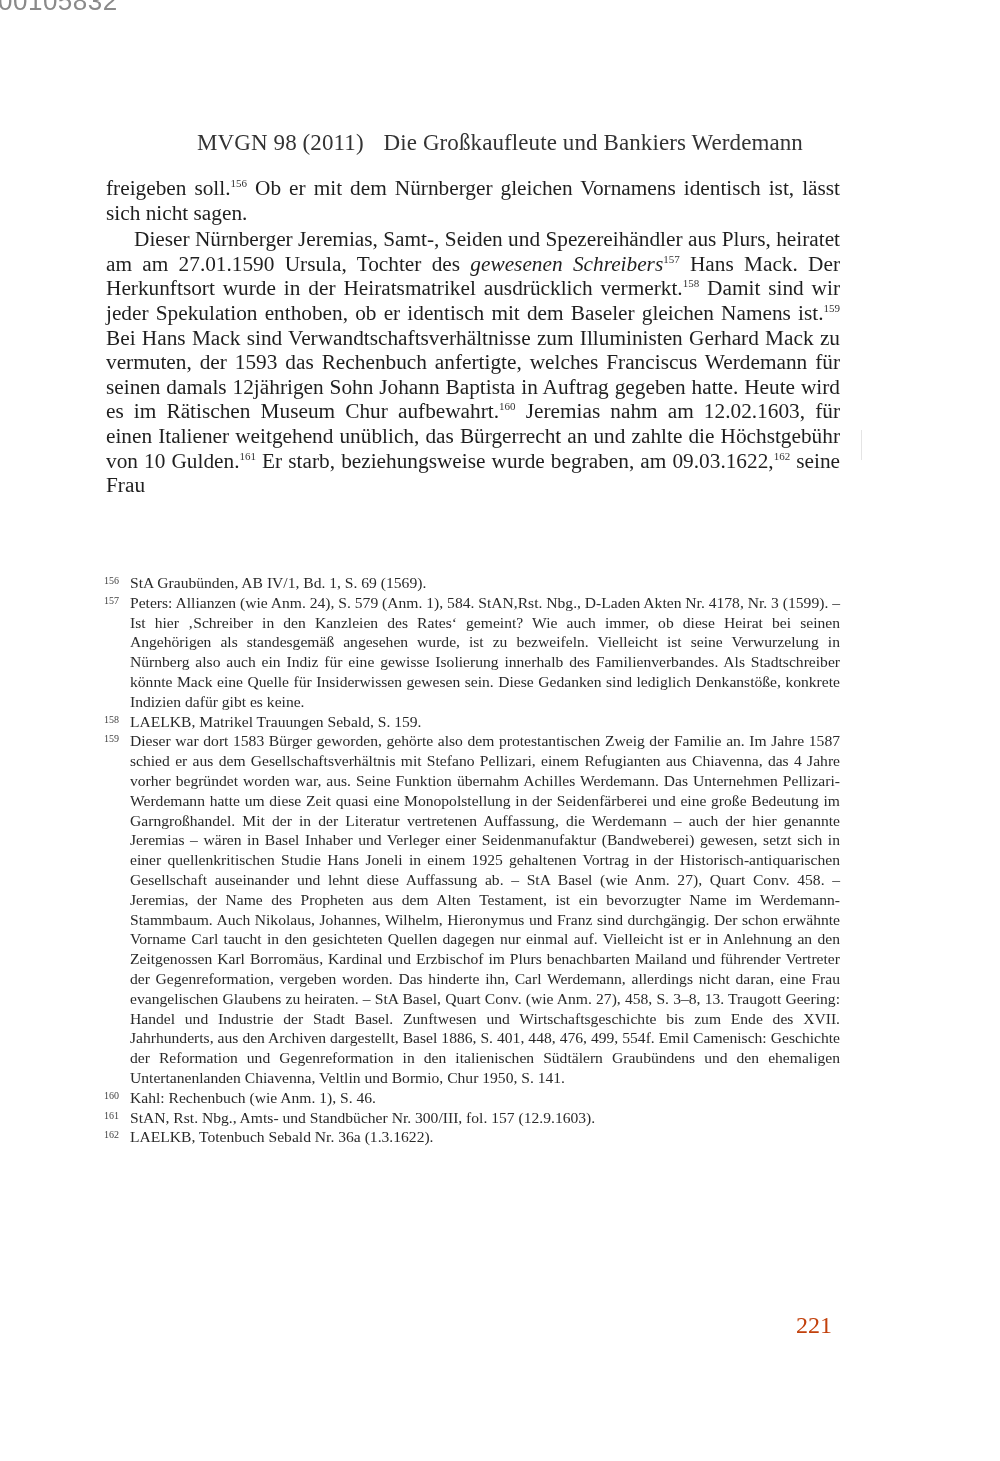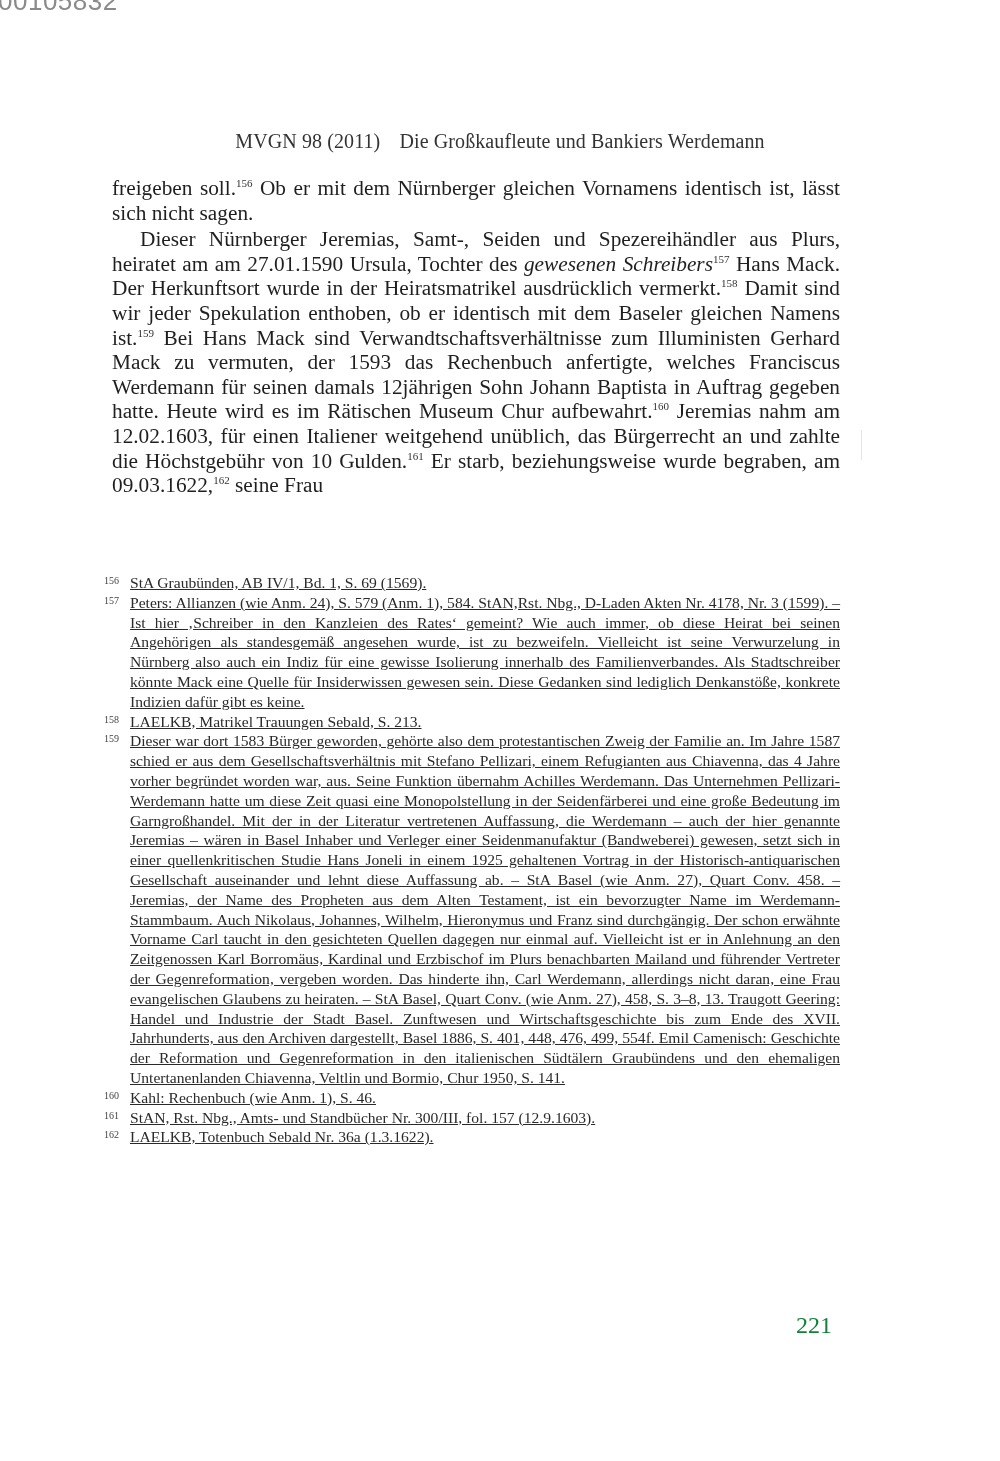--- a/index.html
+++ b/index.html
@@ -23,37 +23,37 @@
       font-size: 26px;
       color: #8a8a8a;
       letter-spacing: 0.5px;
     }
     .running-head {
       position: absolute;
       top: 130px;
       left: 0;
       width: 1000px;
       text-align: center;
-      font-size: 20px;
+      font-size: 23px;
       color: #333;
       letter-spacing: 0.1px;
     }
     .running-head .vol { margin-right: 14px; }
     .body-text {
       position: absolute;
       left: 104px;
       top: 176px;
       width: 736px;
       font-size: 21.3px;
       line-height: 24.6px;
       text-align: justify;
       color: #1f1f1f;
     }
     .body-text p {
-      margin: 0 0 2px 8px;
+      margin: 0 0 2px 2px;
     }
     .body-text p.indent { text-indent: 28px; }
     sup.fn {
       font-size: 11px;
       vertical-align: 8px;
       line-height: 0;
       color: #333;
     }
     .footnotes {
       position: absolute;
@@ -71,28 +71,27 @@
     }
     .footnote .num {
       flex: 0 0 26px;
       font-size: 10px;
       line-height: 16px;
       color: #444;
     }
     .footnote .txt {
       flex: 1;
       text-align: justify;
-      text-decoration: underline;
     }
     .page-number {
       position: absolute;
       top: 1312px;
       left: 796px;
       font-size: 24px;
-      color: #15803d;
+      color: #c2410c;
     }
     .edge-mark {
       position: absolute;
       left: 861px;
       top: 430px;
       width: 1px;
       height: 30px;
       background: #e4e4e4;
     }
   </style>
@@ -119,21 +118,21 @@
   <div class="footnote">
     <span class="num">156</span>
     <span class="txt">StA Graubünden, AB IV/1, Bd. 1, S. 69 (1569).</span>
   </div>
   <div class="footnote">
     <span class="num">157</span>
     <span class="txt">Peters: Allianzen (wie Anm. 24), S. 579 (Anm. 1), 584. StAN,Rst. Nbg., D-Laden Akten Nr. 4178, Nr. 3 (1599). – Ist hier ‚Schreiber in den Kanzleien des Rates‘ gemeint? Wie auch immer, ob diese Heirat bei seinen Angehörigen als standesgemäß angesehen wurde, ist zu bezweifeln. Vielleicht ist seine Verwurzelung in Nürnberg also auch ein Indiz für eine gewisse Isolierung innerhalb des Familienverbandes. Als Stadtschreiber könnte Mack eine Quelle für Insiderwissen gewesen sein. Diese Gedanken sind lediglich Denkanstöße, konkrete Indizien dafür gibt es keine.</span>
   </div>
   <div class="footnote">
     <span class="num">158</span>
-    <span class="txt">LAELKB, Matrikel Trauungen Sebald, S. 213.</span>
+    <span class="txt">LAELKB, Matrikel Trauungen Sebald, S. 159.</span>
   </div>
   <div class="footnote">
     <span class="num">159</span>
     <span class="txt">Dieser war dort 1583 Bürger geworden, gehörte also dem protestantischen Zweig der Familie an. Im Jahre 1587 schied er aus dem Gesellschaftsverhältnis mit Stefano Pellizari, einem Refugianten aus Chiavenna, das 4 Jahre vorher begründet worden war, aus. Seine Funktion übernahm Achilles Werdemann. Das Unternehmen  Pellizari-Werdemann hatte um diese Zeit quasi eine Monopolstellung in der Seidenfärberei und eine große Bedeutung im Garngroßhandel. Mit der in der Literatur vertretenen Auffassung, die Werdemann – auch der hier genannte Jeremias – wären in Basel Inhaber und Verleger einer Seidenmanufaktur (Bandweberei) gewesen, setzt sich in einer quellenkritischen Studie Hans Joneli in einem 1925 gehaltenen Vortrag in der Historisch-antiquarischen Gesellschaft auseinander und lehnt diese Auffassung ab. – StA Basel (wie Anm. 27), Quart Conv. 458. – Jeremias, der Name des Propheten aus dem Alten Testament, ist ein bevorzugter Name im Werdemann-Stammbaum. Auch Nikolaus, Johannes, Wilhelm, Hieronymus und Franz sind durchgängig. Der schon erwähnte Vorname Carl taucht in den gesichteten Quellen dagegen nur einmal auf. Vielleicht ist er in Anlehnung an den Zeitgenossen Karl Borromäus, Kardinal und Erzbischof im Plurs benachbarten Mailand und führender Vertreter der Gegenreformation, vergeben worden. Das hinderte ihn, Carl Werdemann, allerdings nicht daran, eine Frau evangelischen Glaubens zu heiraten. – StA Basel, Quart Conv. (wie Anm. 27), 458, S. 3–8, 13. Traugott Geering: Handel und Industrie der Stadt Basel. Zunftwesen und Wirtschaftsgeschichte bis zum Ende des XVII. Jahrhunderts, aus den Archiven dargestellt, Basel 1886, S. 401, 448, 476, 499, 554f. Emil Camenisch: Geschichte der Reformation und Gegenreformation in den italienischen Südtälern Graubündens und den ehemaligen Untertanenlanden Chiavenna, Veltlin und Bormio, Chur 1950, S. 141.</span>
   </div>
   <div class="footnote">
     <span class="num">160</span>
     <span class="txt">Kahl: Rechenbuch (wie Anm. 1), S. 46.</span>
   </div>
   <div class="footnote">

